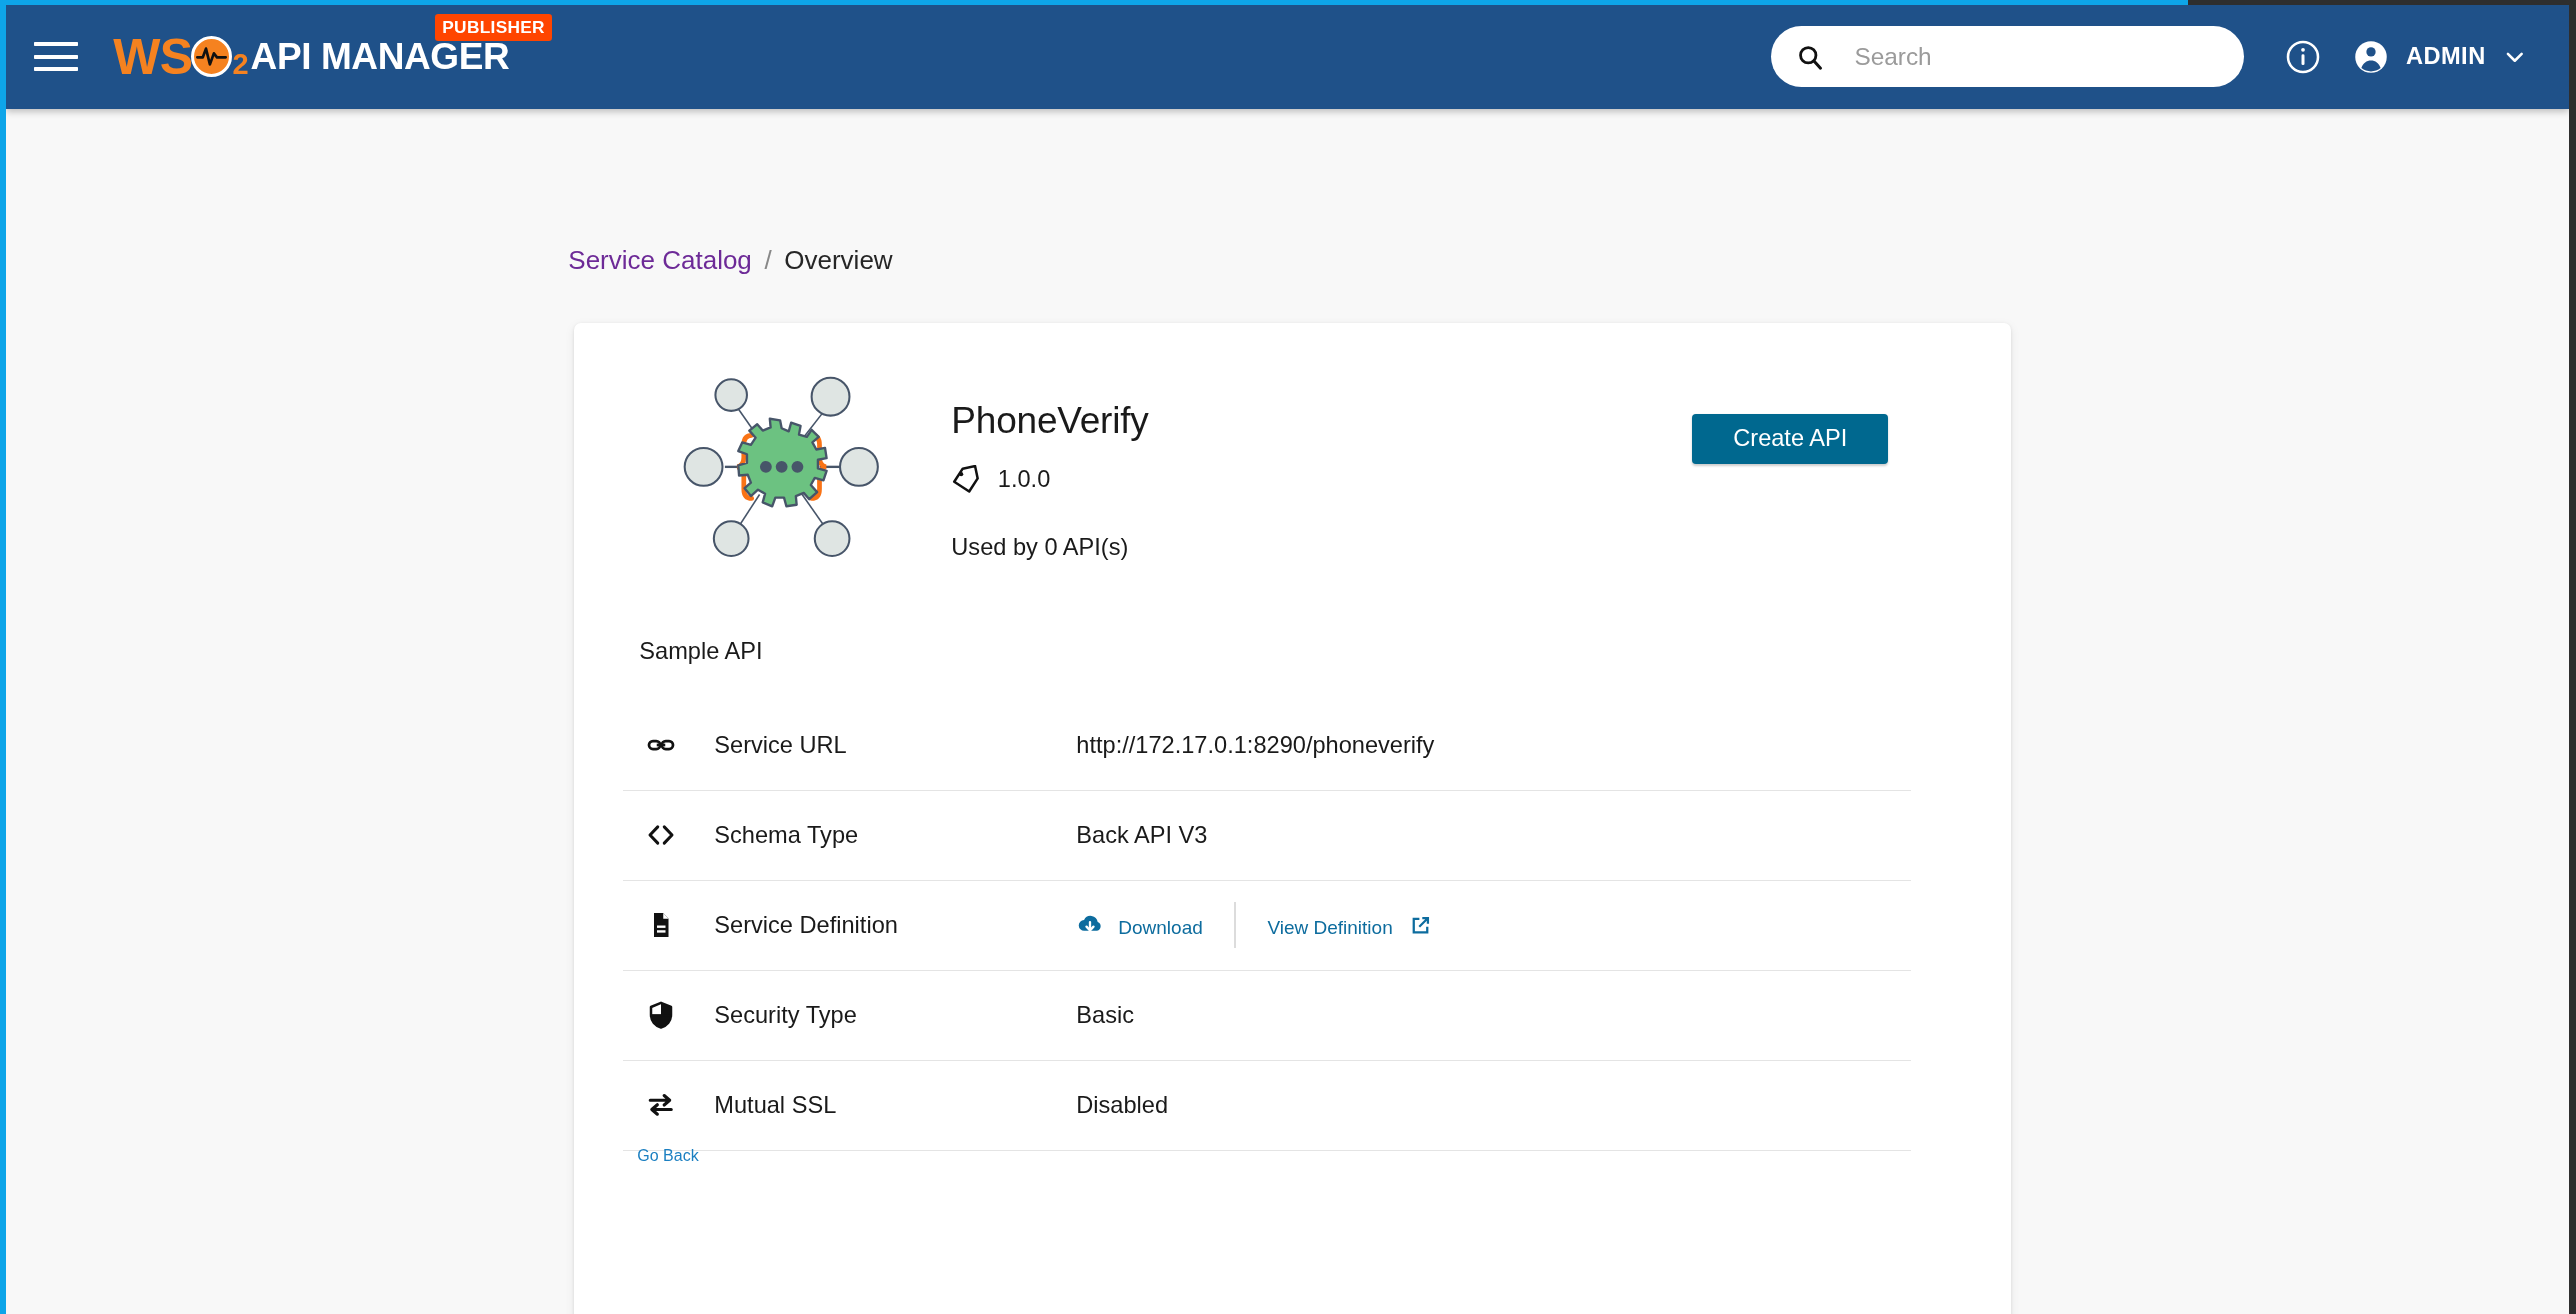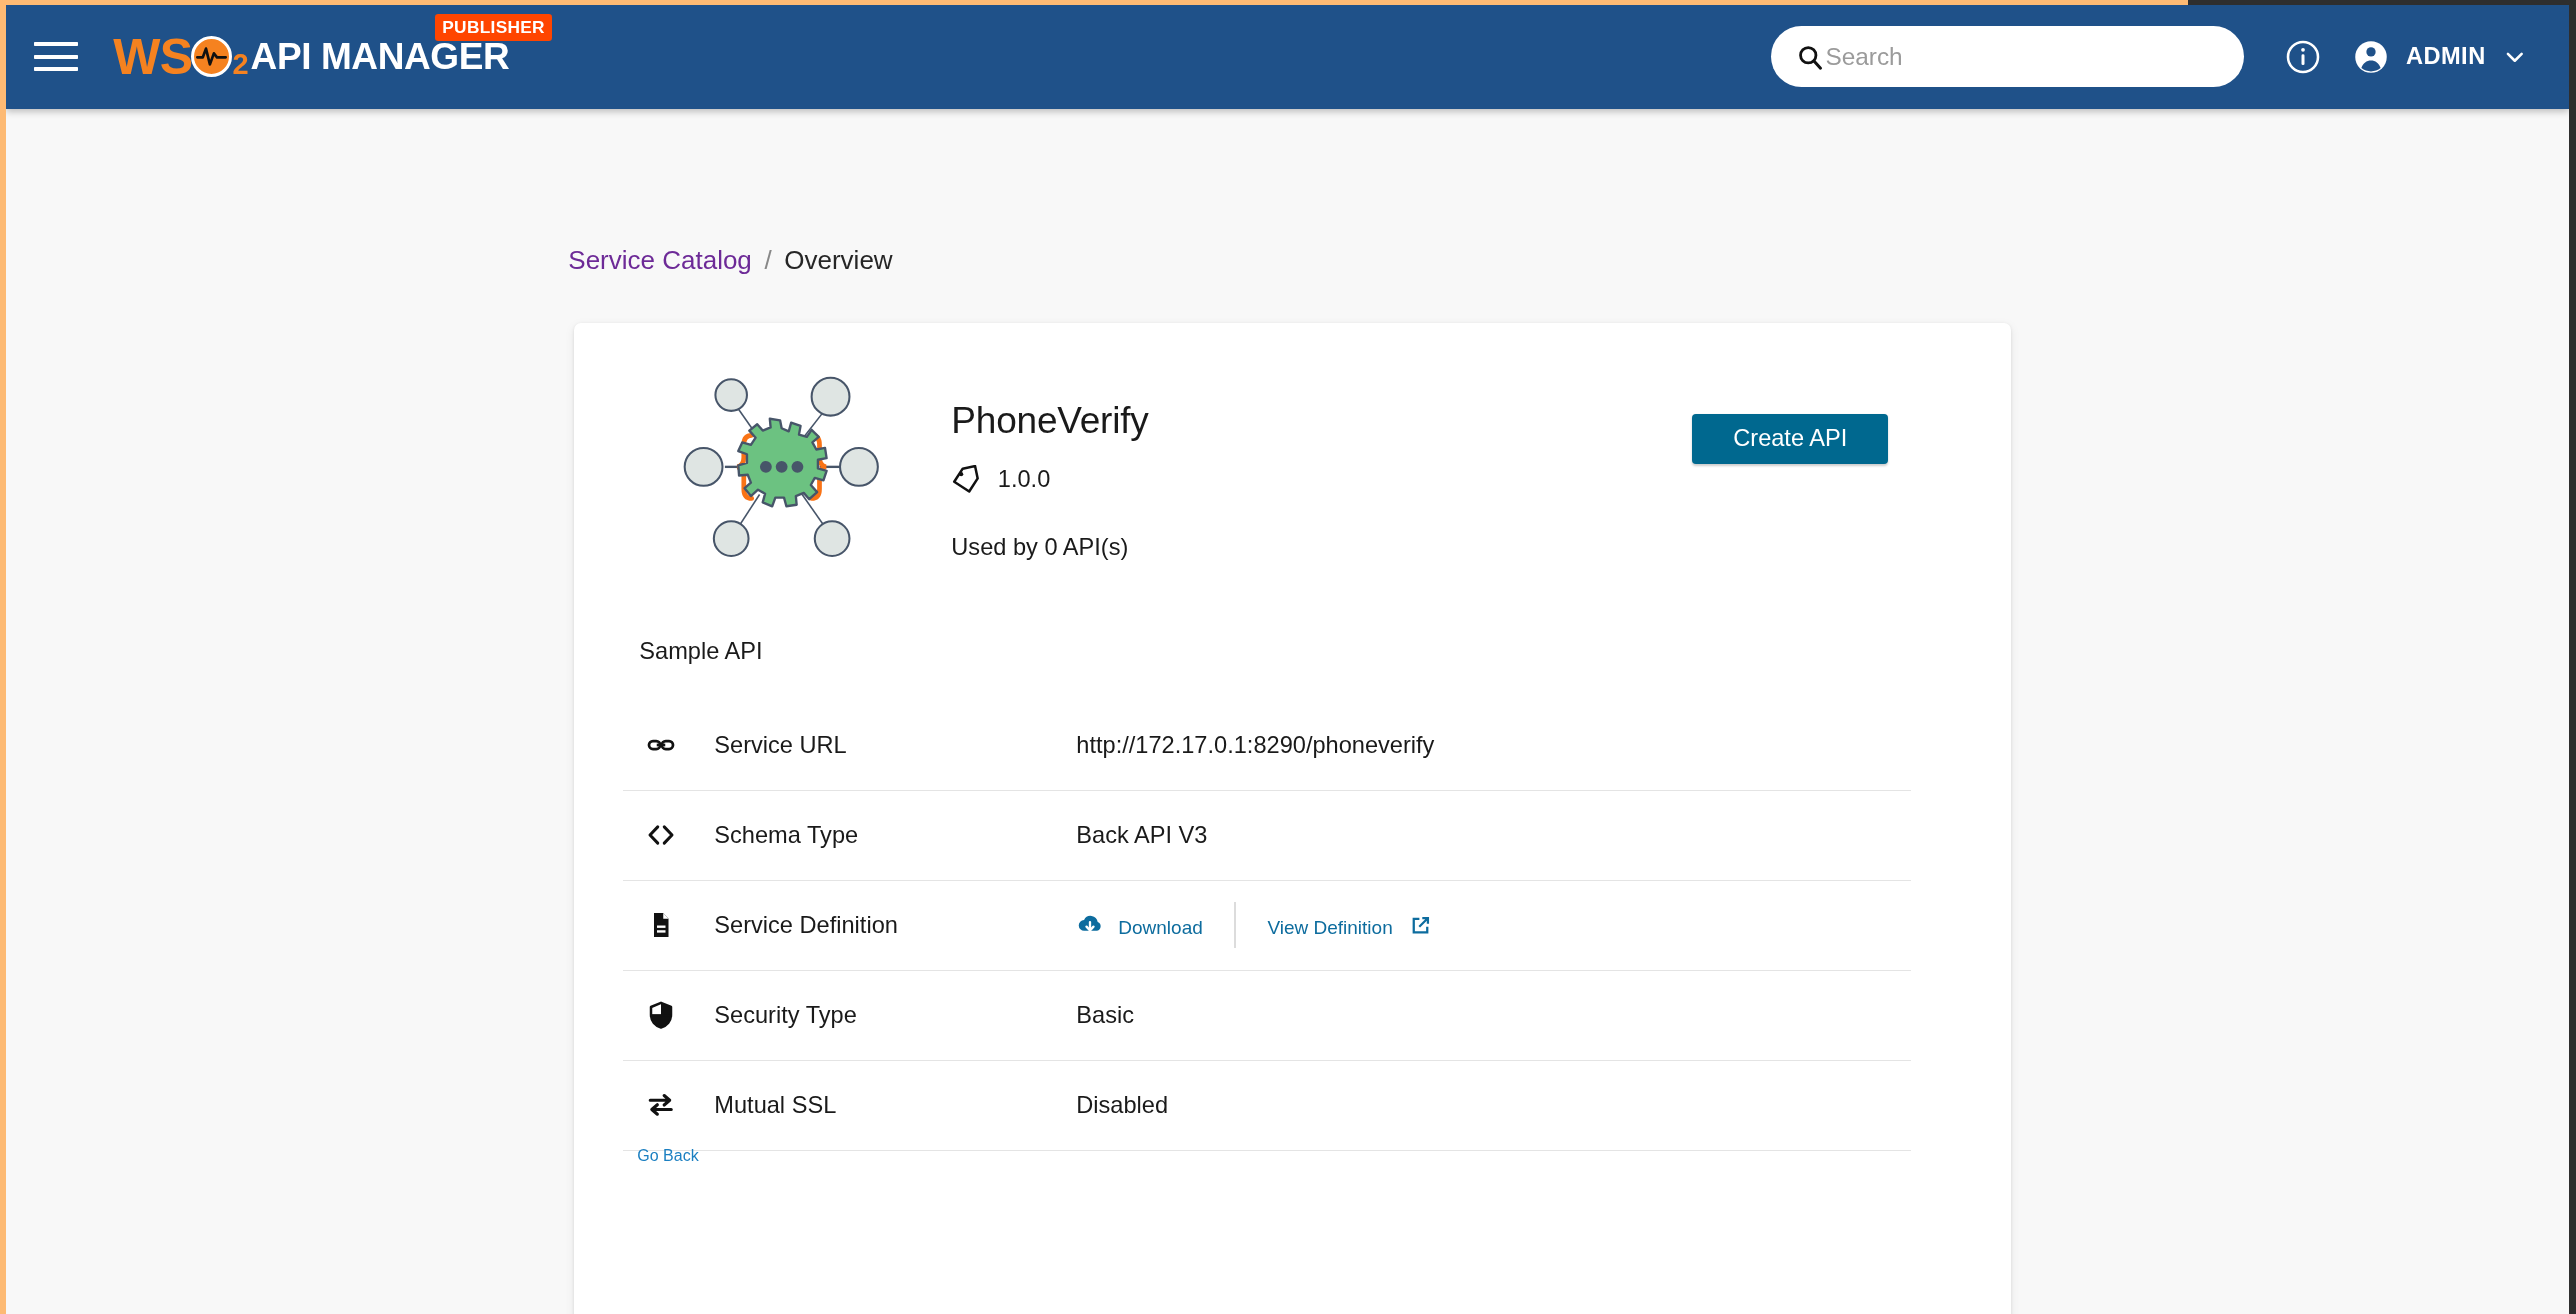--- a/index.html
+++ b/index.html
@@ -10,21 +10,21 @@
     overflow: hidden;
     font-family: "Liberation Sans", sans-serif;
     background: #2e2e2e;
   }
 
   
   #viewport {
     position: absolute;
     left: 0; top: 0;
     width: 2188px; height: 1314px;
-    background: #fdba74;
+    background: #0ea5e9;
   }
   #page {
     position: absolute;
     left: 6.3px; top: 4.7px;
     width: 2563px;
     height: 1310px;
     background: #f8f8f8;
     overflow: hidden;
   }
 
@@ -127,21 +127,21 @@
     align-items: center;
     padding-left: 25px;
   }
   #search-input {
     border: none;
     outline: none;
     font-size: 24.4px;
     font-family: "Liberation Sans", sans-serif;
     color: #222;
     background: transparent;
-    margin-left: 1px;
+    margin-left: 30px;
     width: 370px;
     height: 39px;
   }
   #search-input::placeholder { color: #9b9b9b; }
 
   .appbar-icon {
     margin-left: 41px;
     cursor: pointer;
     display: flex;
     align-items: center;

